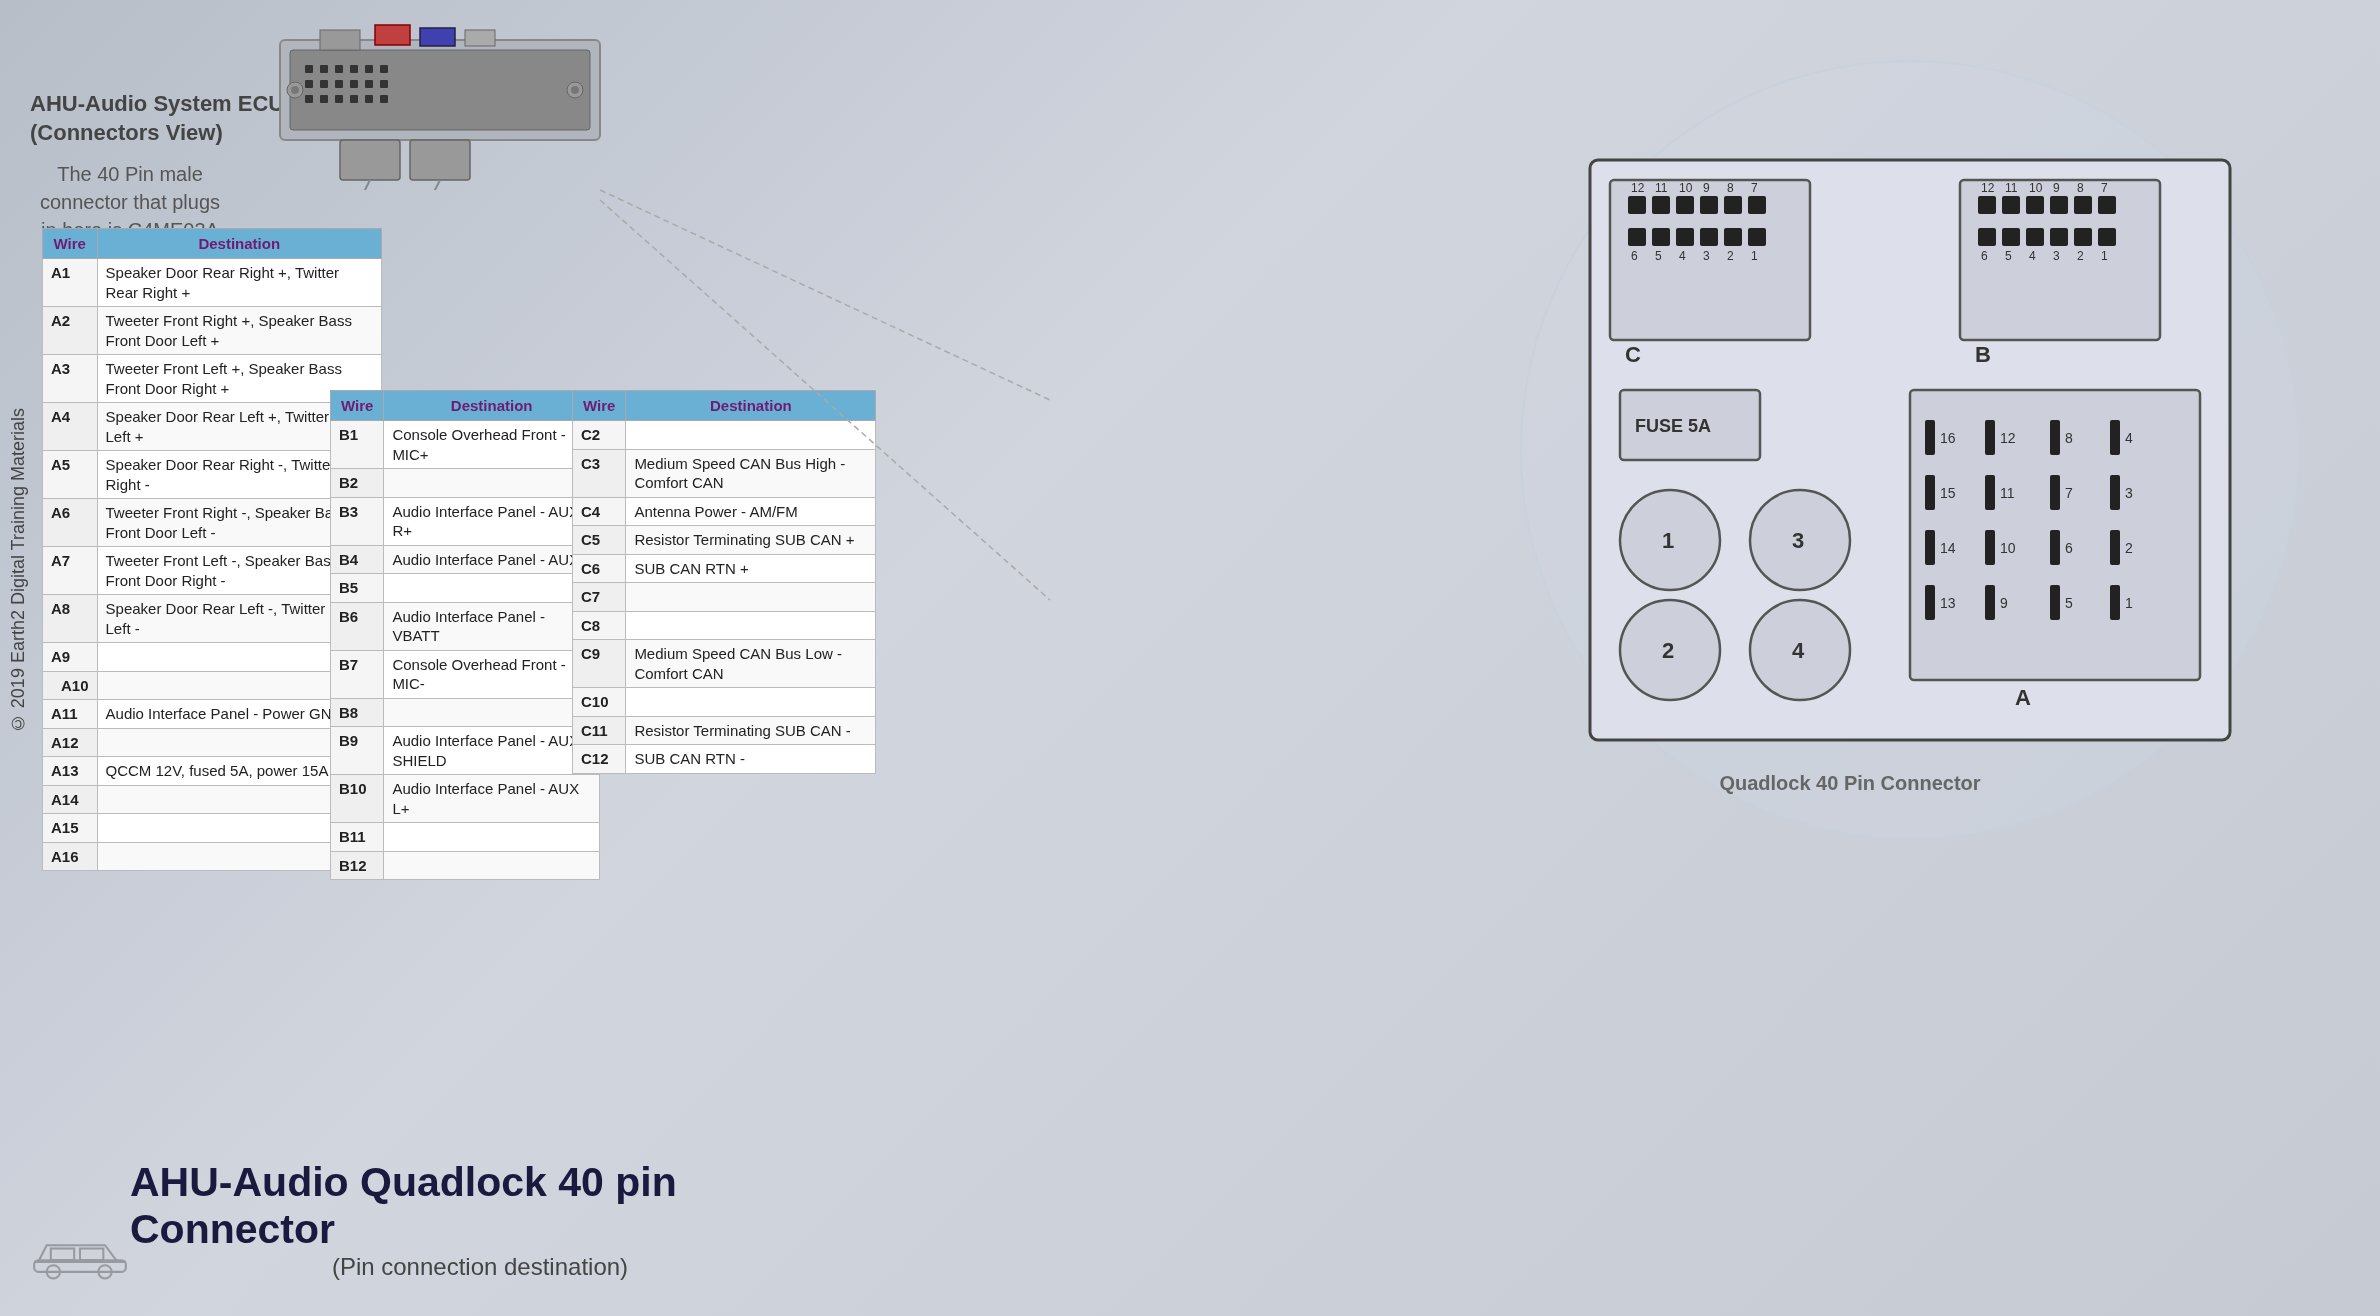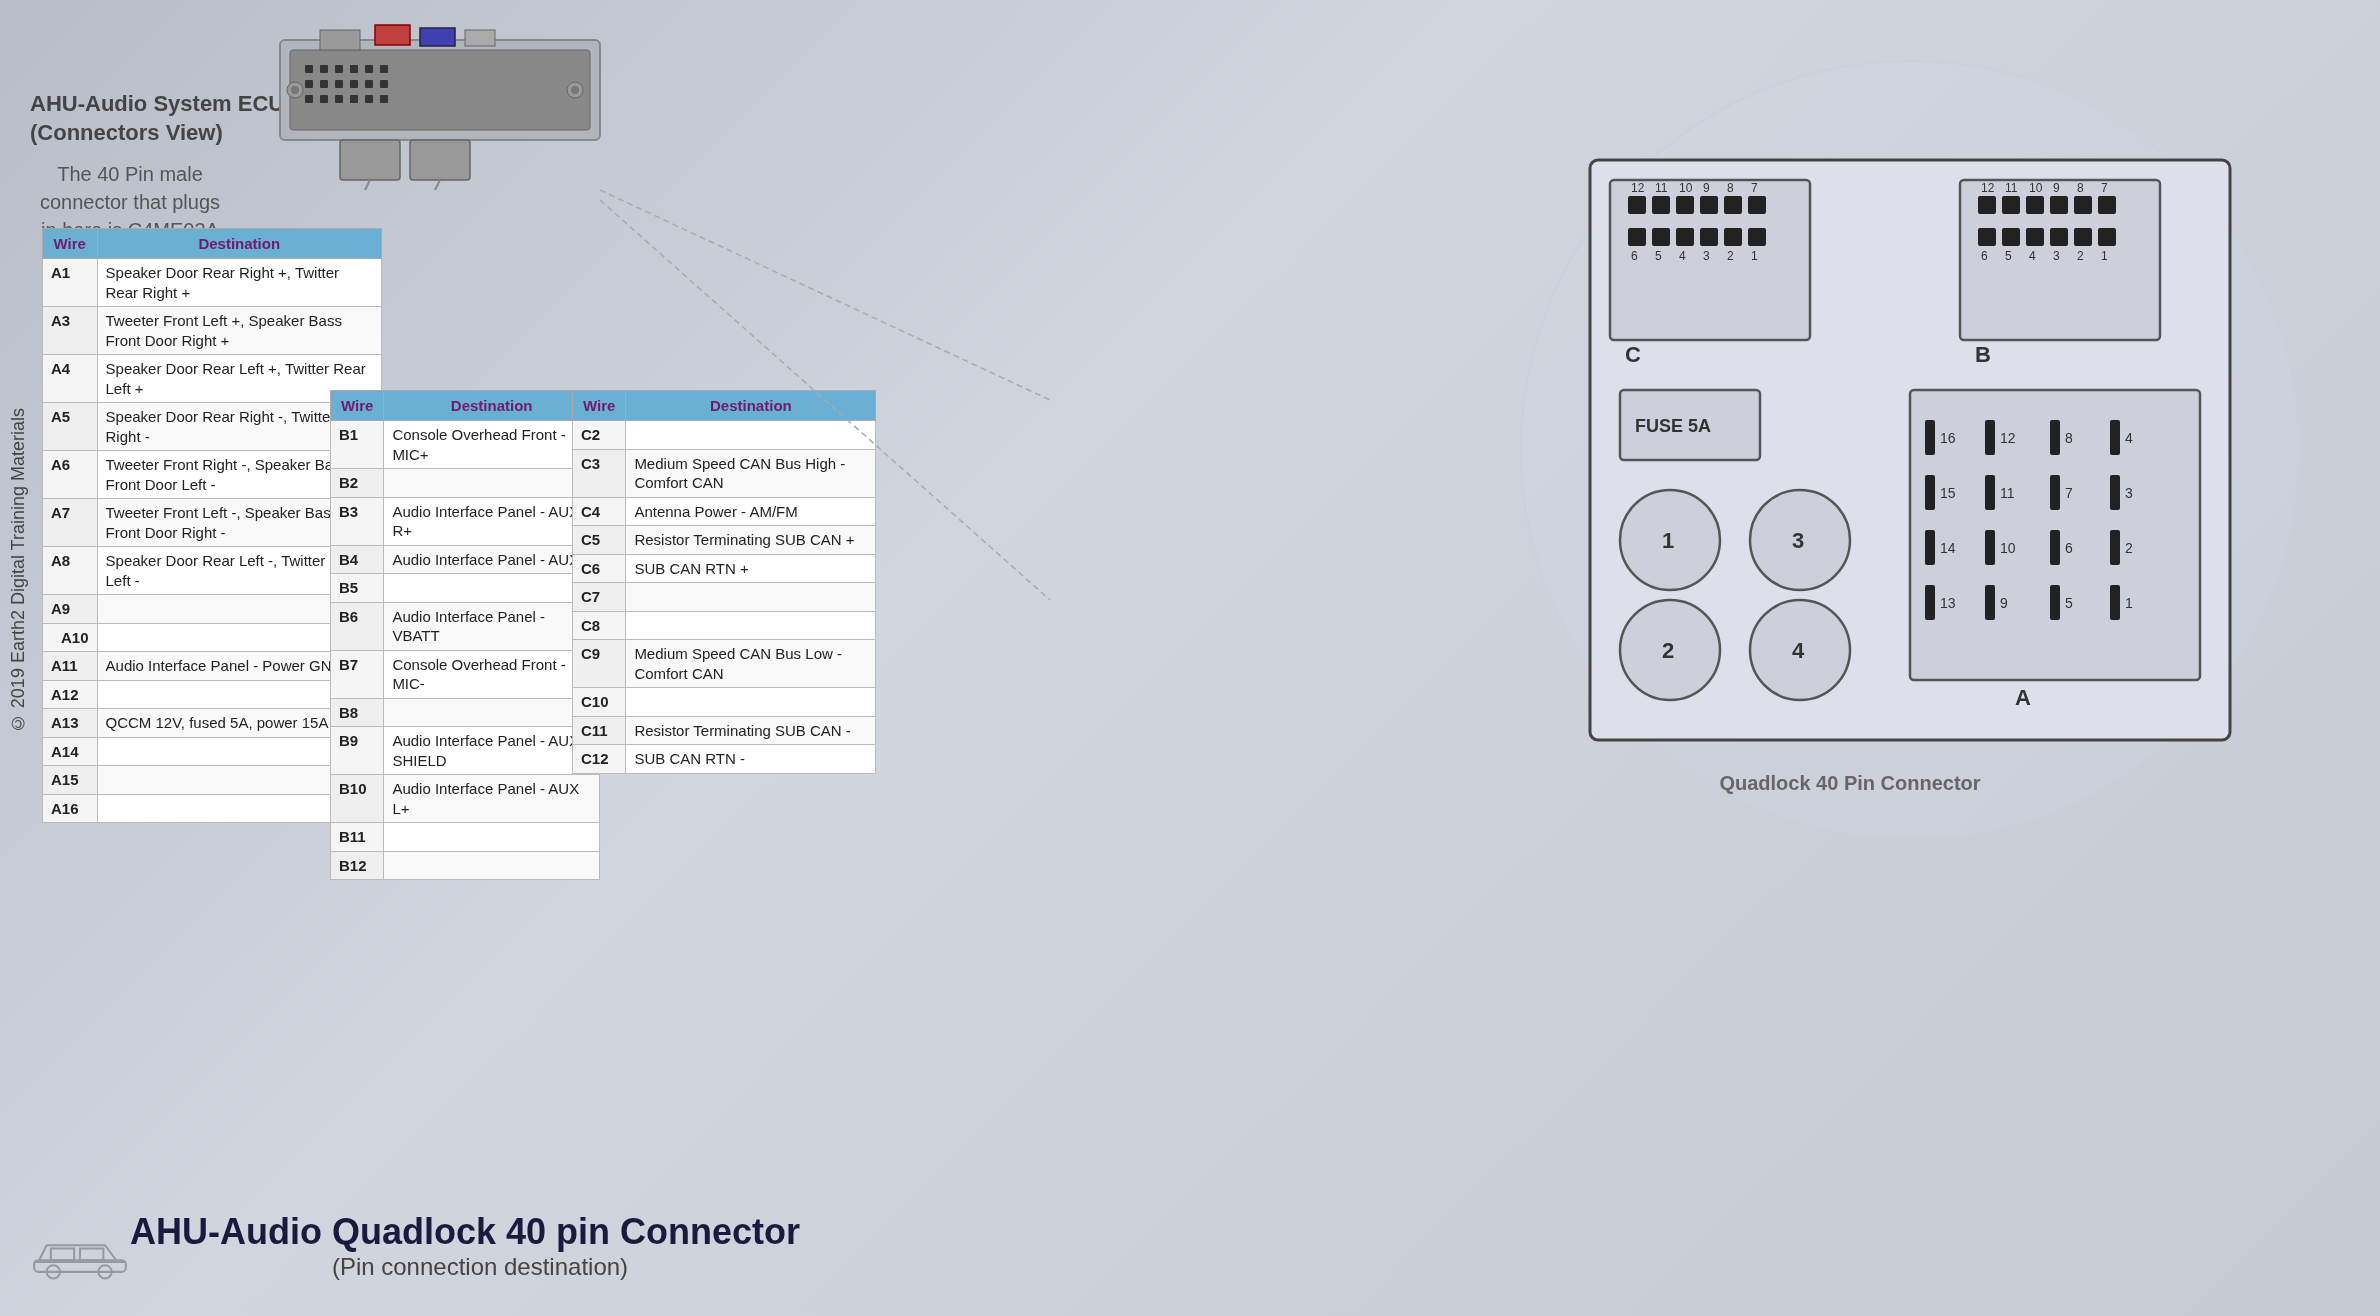--- a/index.html
+++ b/index.html
@@ -65,21 +65,21 @@
     
     .ecu-connector {
       position: absolute;
       left: 200px;
       top: 20px;
       width: 440px;
       height: 170px;
     }
 
     .bottom-title-main {
-      font-size: 36px;
+      font-size: 41px;
       font-weight: bold;
       color: #1a1a3e;
     }
 
     .bottom-title-sub {
       font-size: 24px;
       color: #444;
       text-align: center;
     }
 
@@ -230,20 +230,24 @@
           <th>Wire</th>
           <th>Destination</th>
         </tr>
       </thead>
       <tbody id="tbody-a">
           <tr>
             <td style="width: 50px;">A1</td>
             <td style="width: 290px;">Speaker Door Rear Right +, Twitter Rear Right +</td>
           </tr>
           <tr>
+            <td style="width: 50px;">A2</td>
+            <td style="width: 290px;">Tweeter Front Right +, Speaker Bass Front Door Left +</td>
+          </tr>
+          <tr>
             <td style="width: 50px;">A3</td>
             <td style="width: 290px;">Tweeter Front Left +, Speaker Bass Front Door Right +</td>
           </tr>
           <tr>
             <td style="width: 50px;">A4</td>
             <td style="width: 290px;">Speaker Door Rear Left +, Twitter Rear Left +</td>
           </tr>
           <tr>
             <td style="width: 50px;">A5</td>
             <td style="width: 290px;">Speaker Door Rear Right -, Twitter Rear Right -</td>

